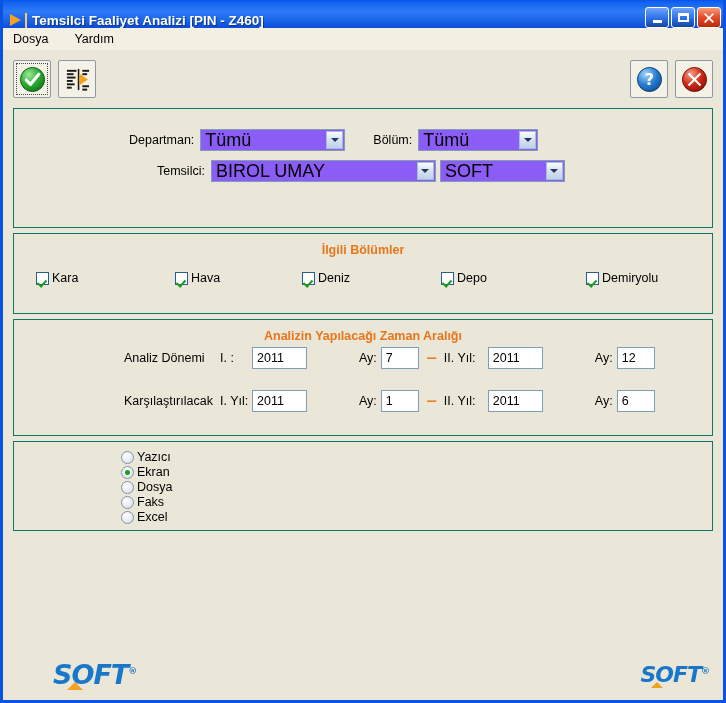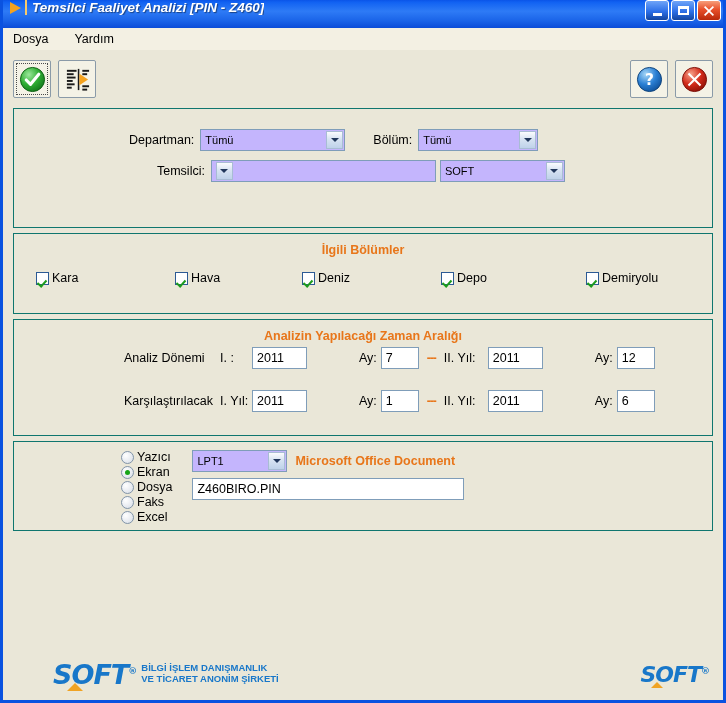--- a/index.html
+++ b/index.html
@@ -14,24 +14,23 @@
     border:3px solid #0A52E0;
     border-top:none;border-bottom-width:3px;
     box-sizing:border-box;
     background:#EAE7D8;
     display:flex;flex-direction:column;
   }
   
   .titlebar{
     height:28px;flex:0 0 28px;
     background:linear-gradient(to bottom,#0A54E8 0%,#1162F2 8%,#2E7BF6 40%,#1A63E8 75%,#0B4CD8 100%);
-    display:flex;align-items:flex-start;
+    display:flex;align-items:flex-end;
     padding:0 2px 0 4px;
     position:relative;
-    font-style:italic;
   }
   .tb-ico{
     width:16px;height:16px;flex:0 0 16px;
     display:flex;align-items:center;justify-content:center;
   }
   .tb-sep{
     width:2px;height:15px;background:#F6C96B;margin:0 5px 0 2px;flex:0 0 2px;
   }
   .tb-title{
     color:#fff;font-weight:bold;font-size:13.5px;
@@ -81,23 +80,23 @@
   }
   .ptitle{
     text-align:center;color:#E8761A;font-weight:bold;font-size:12.5px;
     padding:9px 0 4px;
   }
   .row{display:flex;align-items:center;}
   .lbl{font-size:12.5px;white-space:nowrap;}
   
   .combo{
     height:22px;box-sizing:border-box;
-    border:1px solid #7F9DB9;background:#c4b5fd;
+    border:1px solid #7F9DB9;background:#8b5cf6;
     display:flex;align-items:center;
-    font-size:11px;padding-left:4px;
+    font-size:18px;padding-left:4px;
     position:relative;
   }
   .combo .txt{flex:1;overflow:hidden;white-space:nowrap;}
   .combo .arrow{
     width:17px;height:18px;margin-right:1px;flex:0 0 17px;
     background:linear-gradient(to bottom,#FBFCFE,#D7E3F2 45%,#BFD2EA);
     border:1px solid #A8BCD4;box-sizing:border-box;
     display:flex;align-items:center;justify-content:center;
   }
   .caret{
@@ -269,20 +268,21 @@
           <span class="arrow">
               <span class="caret"></span>
             </span>
         </span>
       </div>
 
 
       <div class="row" style="padding-left:143px;margin-top:9px">
         <span class="lbl">Temsilci:</span>
         <span class="combo" style="width:225px;margin-left:6px">
+          <span class="txt">BIROL UMAY</span>
           <span class="arrow">
               <span class="caret"></span>
             </span>
         </span>
         <span class="combo" style="width:125px;margin-left:4px">
           <span class="txt">SOFT</span>
           <span class="arrow">
               <span class="caret"></span>
             </span>
         </span>
@@ -364,47 +364,31 @@
           <span class="radio">
             <span class="rdot"></span>
             <span>Faks</span>
           </span>
           <span class="radio">
             <span class="rdot"></span>
             <span>Excel</span>
           </span>
         </div>
 
-        <div style="margin-left:20px;display:flex;flex-direction:column;gap:6px">
-          <div class="row">
-            <span class="combo" style="width:95px">
-              <span class="txt">LPT1</span>
-              <span class="arrow">
-                  <span class="caret"></span>
-                </span>
-            </span>
-            <span style="color:#E8761A;font-weight:bold;font-size:12.5px;margin-left:8px;white-space:nowrap">Microsoft Office Document</span>
-          </div>
-          <span class="tbox" style="width:272px">Z460BIRO.PIN</span>
-        </div>
       </div>
     </div>
 
   </div>
 
   <div class="footer">
     <span class="logo">
       <span class="logo-soft">
         <span>SOFT</span><span class="logo-reg">®</span>
         <span class="logo-tri"></span>
       </span>
-      <span class="logo-txt">
-        <span>BİLGİ İŞLEM DANIŞMANLIK</span><br>
-        <span>VE TİCARET ANONİM ŞİRKETİ</span>
-      </span>
     </span>
     <span class="logo">
       <span class="logo-soft" style="font-size:22px">
         <span>SOFT</span><span class="logo-reg">®</span>
         <span class="logo-tri" style="left:11px;border-left-width:6px;border-right-width:6px;border-bottom-width:6px"></span>
       </span>
     </span>
   </div>
 
 </div>

